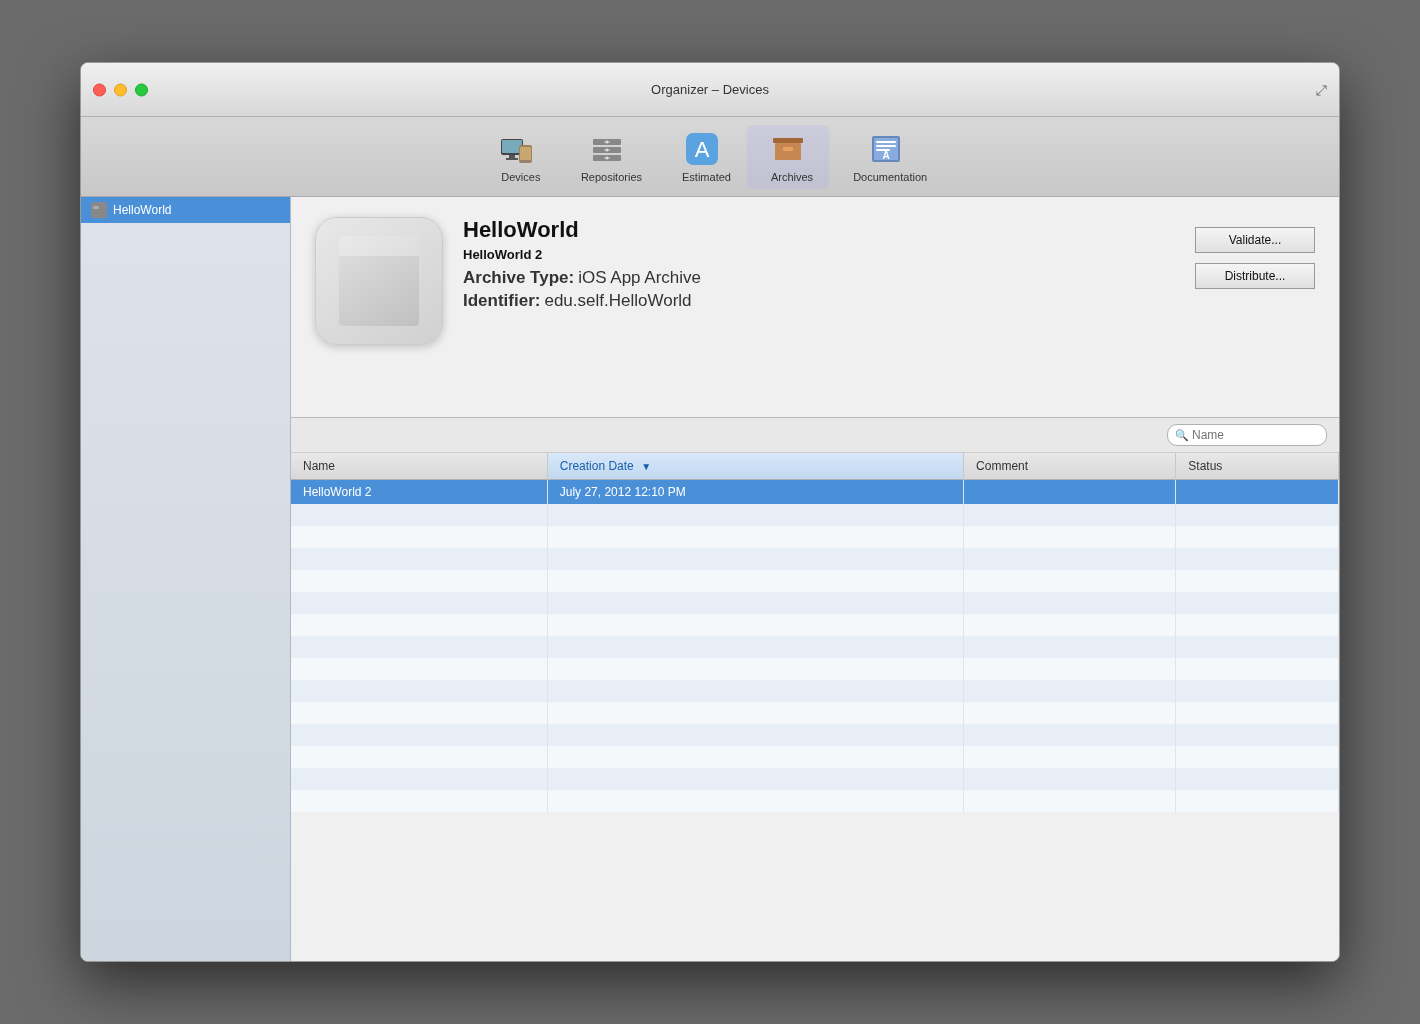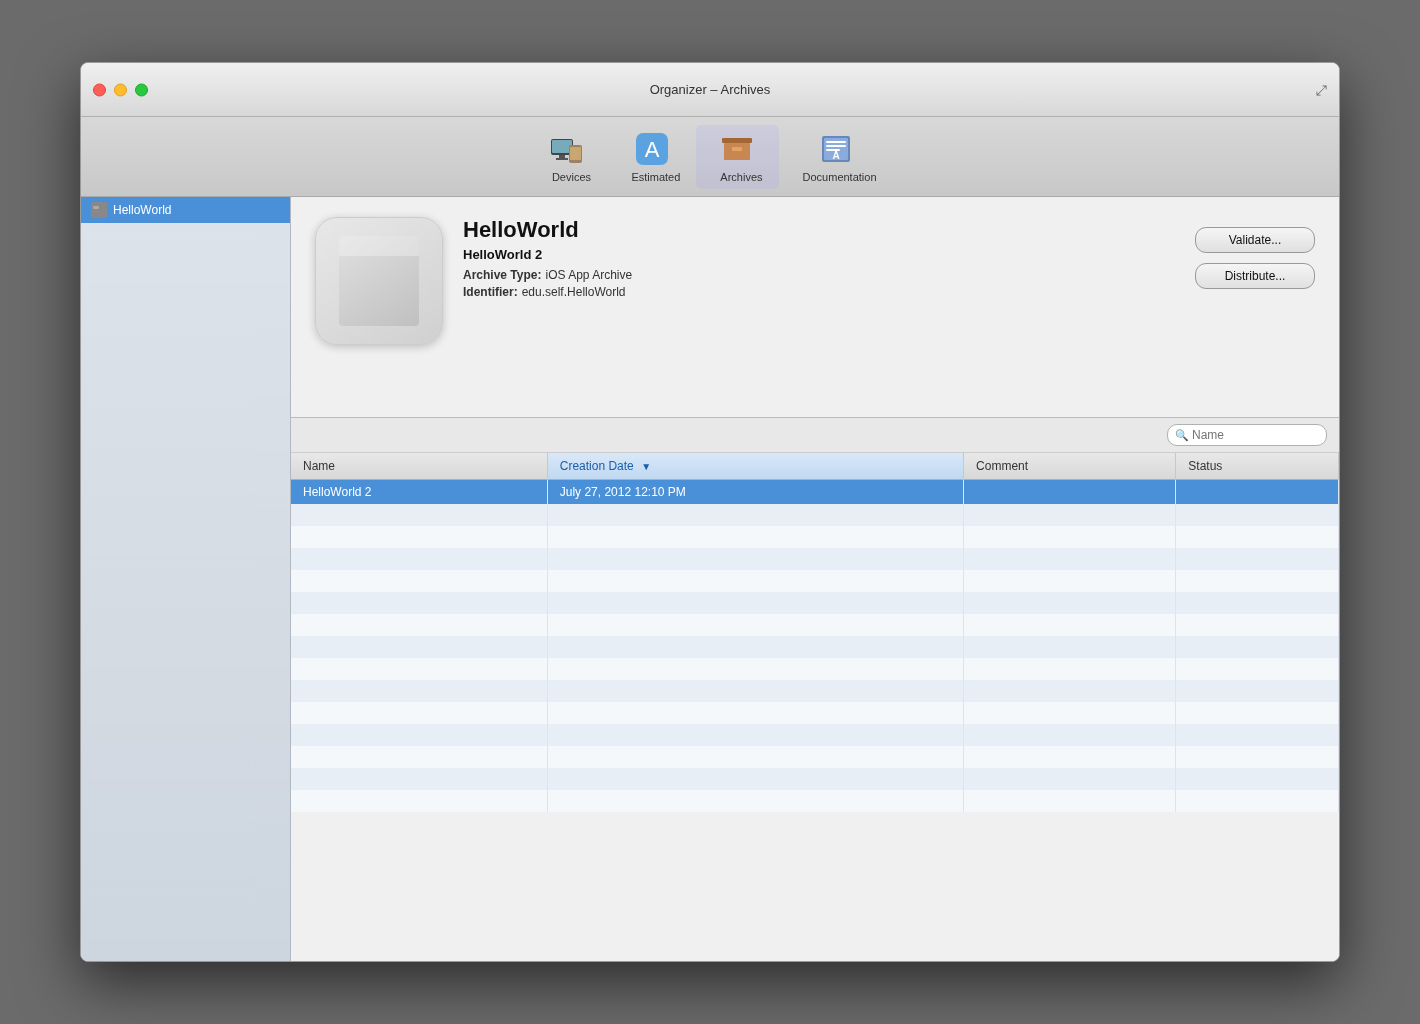--- a/index.html
+++ b/index.html
@@ -221,21 +221,21 @@
     }
 
     .app-subname {
       font-size: 13px;
       font-weight: bold;
       color: #111;
       margin-bottom: 6px;
     }
 
     .info-row {
-      font-size: 12px;
+      font-size: 17px;
       color: #333;
       margin-bottom: 3px;
       display: flex;
       gap: 4px;
     }
 
     .info-label {
       font-weight: bold;
     }
 
@@ -246,21 +246,21 @@
     .action-buttons {
       display: flex;
       flex-direction: column;
       gap: 10px;
       padding-top: 10px;
     }
 
     .action-btn {
       background: linear-gradient(to bottom, #f5f5f5, #e0e0e0);
       border: 1px solid #999;
-      border-radius: 11px;
+      border-radius: 0;
       padding: 5px 20px;
       font-size: 12px;
       cursor: pointer;
       min-width: 120px;
       text-align: center;
       color: #111;
     }
 
     
     .table-area {
@@ -384,21 +384,21 @@
 <body>
 
 <div class="window">
 
   <div class="title-bar">
     <div class="traffic-lights">
       <div class="traffic-light close"></div>
       <div class="traffic-light minimize"></div>
       <div class="traffic-light maximize"></div>
     </div>
-    <span class="title-text">Organizer – Archives</span>
+    <span class="title-text">Organizer – Devices</span>
     <span class="expand-btn">⤢</span>
   </div>
 
   <div class="toolbar">
 
     <div class="toolbar-item">
       <div class="toolbar-icon">
         <svg class="icon-devices" viewBox="0 0 36 36" xmlns="http://www.w3.org/2000/svg">
 
           <rect x="2" y="8" width="22" height="16" rx="2" fill="#444"></rect>
@@ -407,20 +407,39 @@
           <rect x="7" y="27" width="12" height="2" fill="#555"></rect>
 
           <rect x="20" y="14" width="13" height="18" rx="2" fill="#a08060"></rect>
           <rect x="21" y="16" width="11" height="13" rx="1" fill="#c8a870"></rect>
           <circle cx="26.5" cy="30" r="1.2" fill="#888"></circle>
         </svg>
       </div>
       <span class="toolbar-label">Devices</span>
     </div>
 
+    <div class="toolbar-item">
+      <div class="toolbar-icon">
+        <svg class="icon-repos" viewBox="0 0 36 36" xmlns="http://www.w3.org/2000/svg">
+
+          <rect x="4" y="8" width="28" height="6" rx="1" fill="#888"></rect>
+          <rect x="4" y="8" width="28" height="6" rx="1" fill="url(#g1)"></rect>
+          <rect x="4" y="16" width="28" height="6" rx="1" fill="#888"></rect>
+          <rect x="4" y="24" width="28" height="6" rx="1" fill="#888"></rect>
+          <rect x="15" y="10" width="6" height="2" rx="1" fill="#aaa"></rect>
+          <rect x="15" y="18" width="6" height="2" rx="1" fill="#aaa"></rect>
+          <rect x="15" y="26" width="6" height="2" rx="1" fill="#aaa"></rect>
+
+          <circle cx="18" cy="11" r="1.5" fill="#ddd"></circle>
+          <circle cx="18" cy="19" r="1.5" fill="#ddd"></circle>
+          <circle cx="18" cy="27" r="1.5" fill="#ddd"></circle>
+        </svg>
+      </div>
+      <span class="toolbar-label">Repositories</span>
+    </div>
 
     <div class="toolbar-item">
       <div class="toolbar-icon">
         <svg class="icon-projects" viewBox="0 0 36 36" xmlns="http://www.w3.org/2000/svg">
 
           <rect x="2" y="2" width="32" height="32" rx="7" fill="#5ba3e0"></rect>
           <text x="18" y="26" text-anchor="middle" font-size="22" fill="white" font-family="Arial">A</text>
         </svg>
       </div>
       <span class="toolbar-label">Estimated</span>

